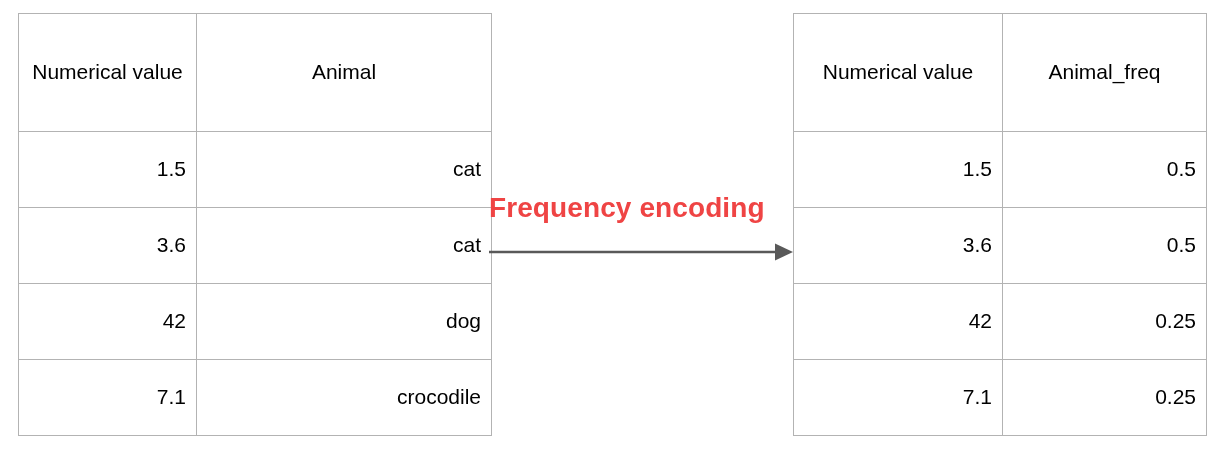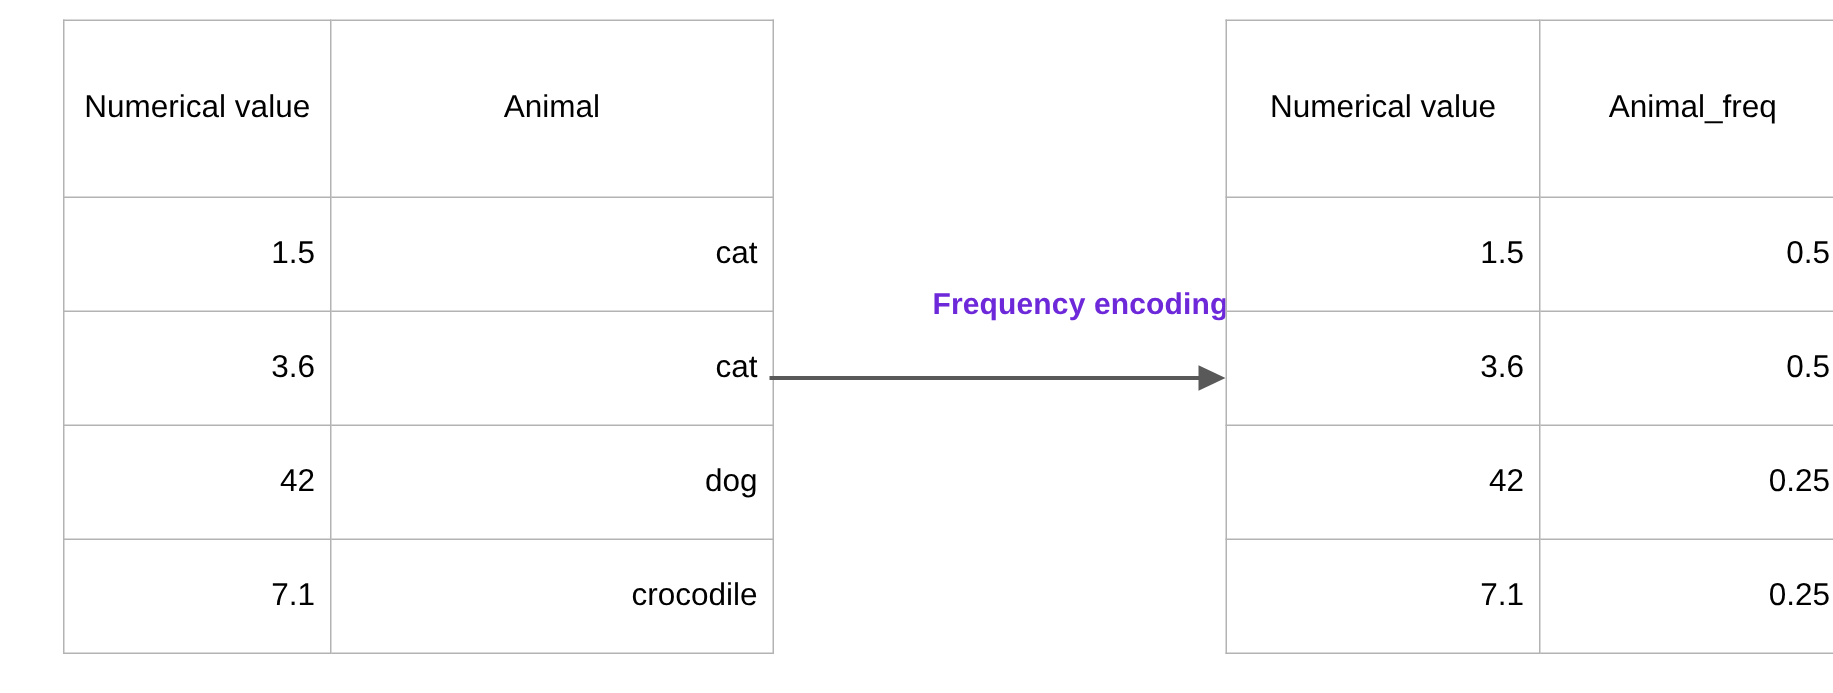--- a/index.html
+++ b/index.html
@@ -14,21 +14,20 @@
     position: relative;
     overflow: hidden;
     font-family: "Liberation Sans", sans-serif;
     color: #000000;
     -webkit-font-smoothing: antialiased;
   }
 
   .diagram {
     position: absolute;
     inset: 0;
-    margin-left: 24px;
   }
 
   
   .data-table {
     position: absolute;
     border-collapse: collapse;
     table-layout: fixed;
     background: #ffffff;
   }
   .data-table td,
@@ -86,25 +85,25 @@
     display: block;
     width: 306px;
     height: 32px;
     overflow: visible;
   }
   .arrow-label {
     position: absolute;
     left: 489px;
     top: 192px;
     width: 306px;
-    text-align: right;
-    font-size: 20px;
+    text-align: left;
+    font-size: 28px;
     font-weight: bold;
     letter-spacing: 0.1px;
-    color: #6d28d9;
+    color: #ef4444;
     white-space: nowrap;
   }
 </style>
 </head>
 <body>
 
 <div class="diagram">
 
   <table class="data-table" id="table-left">
     <colgroup>

